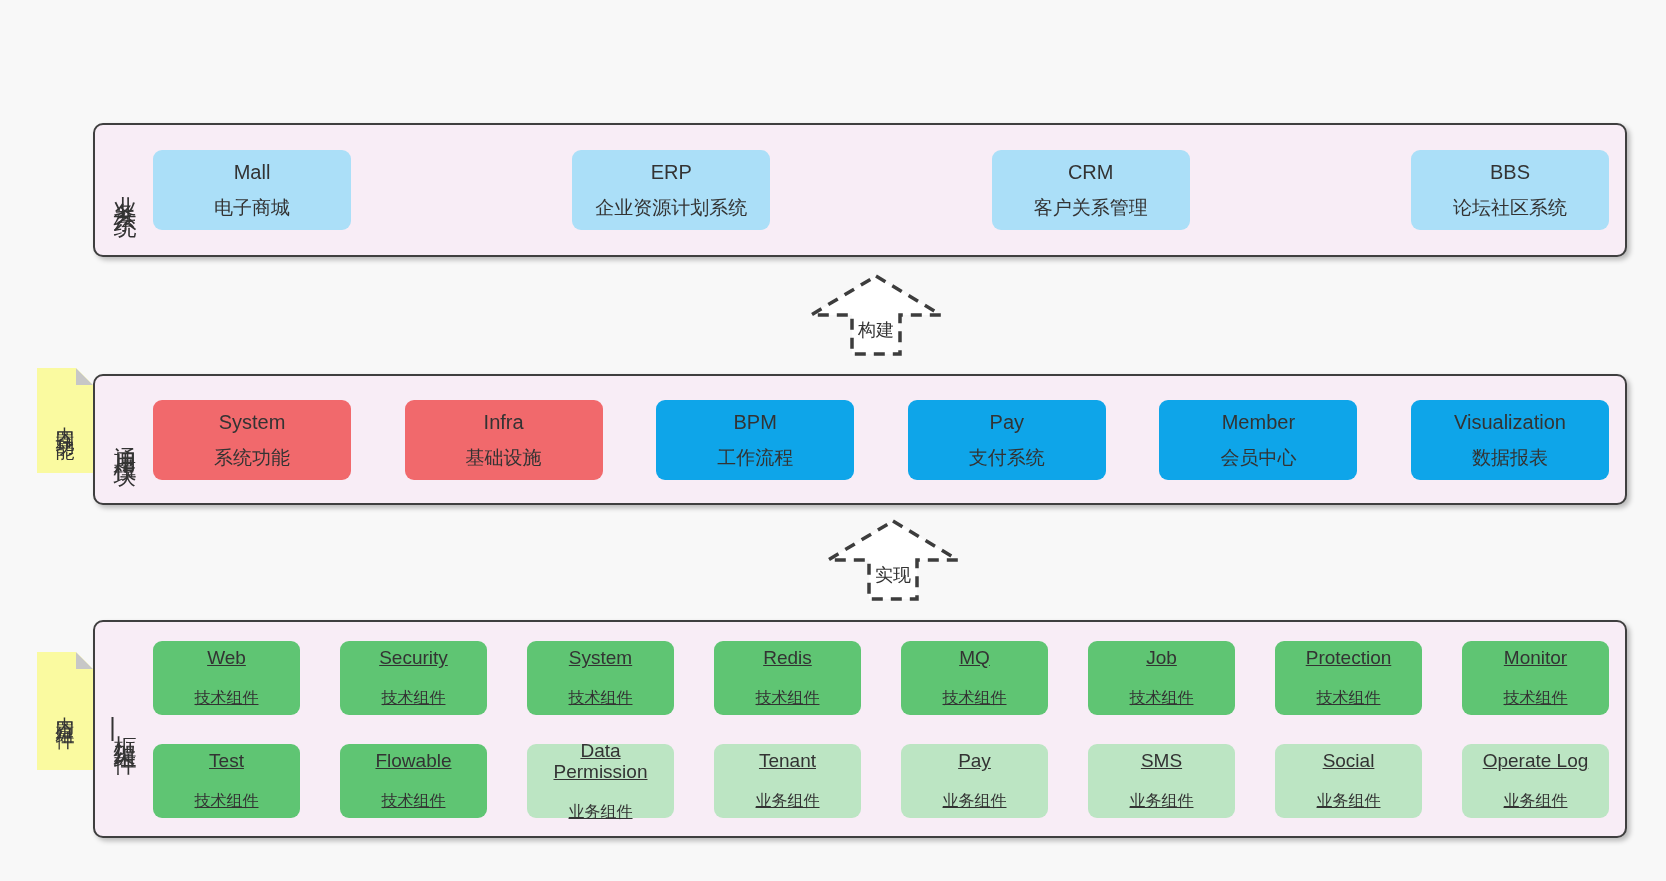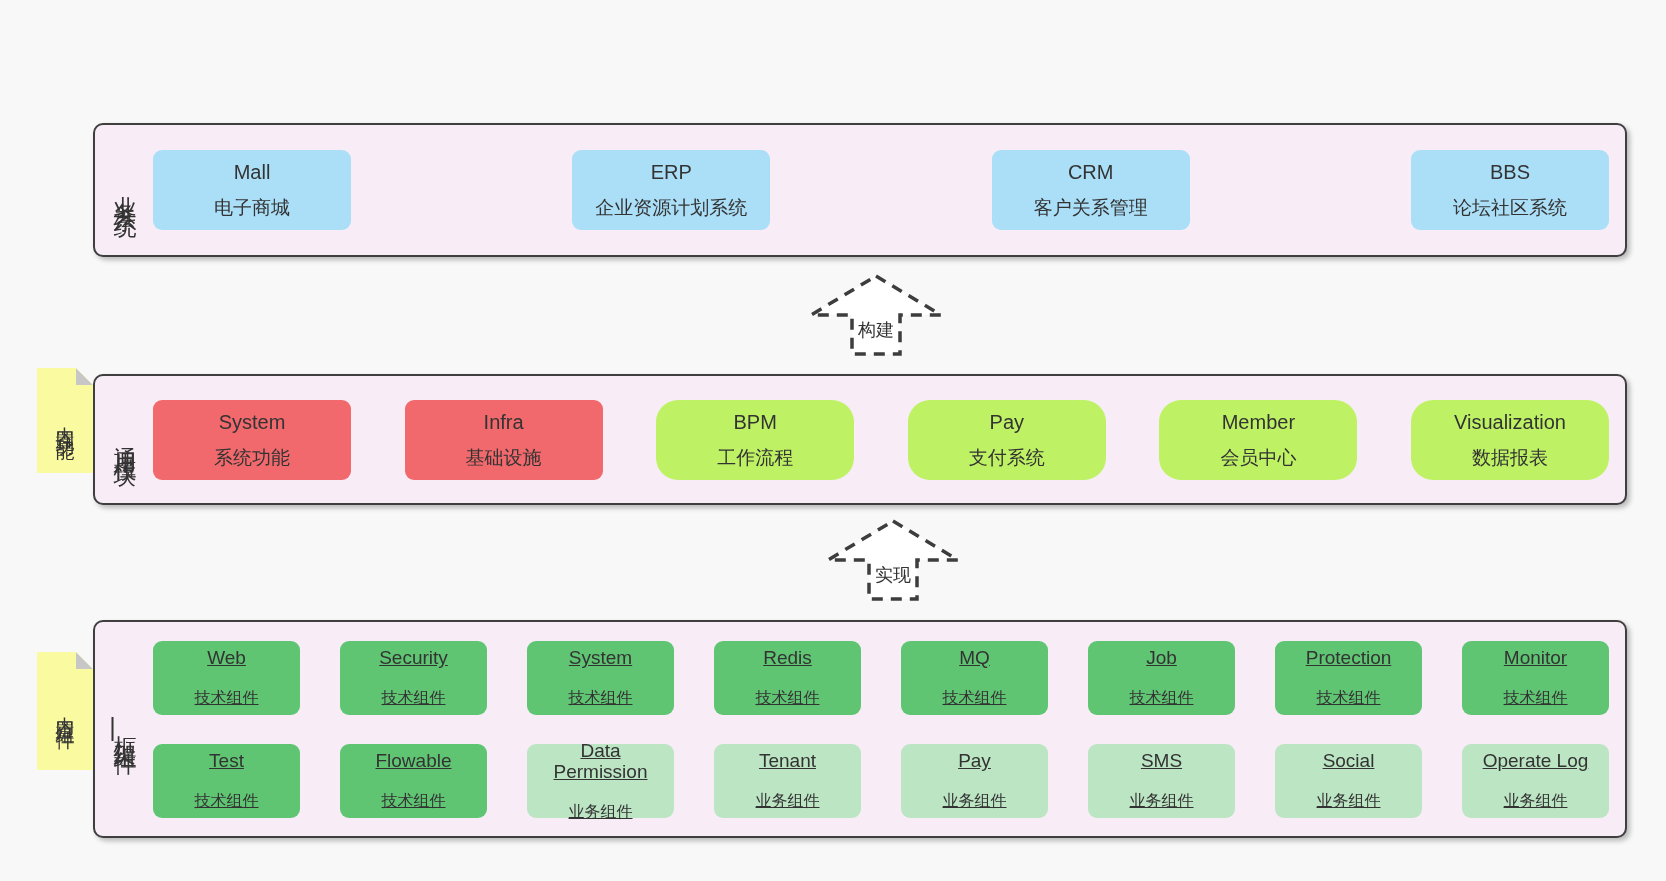--- a/index.html
+++ b/index.html
@@ -37,21 +37,21 @@
   }
   .box .t{font-size:20px;line-height:1.2;}
   .box .s{font-size:19px;line-height:1.2;margin-top:13px;}
   .cols6 .box{width:198px;height:80px;}
   .cols8 .box{width:147px;height:74px;}
   .cols8 .box .t{font-size:19px;line-height:1.15;}
   .cols8 .box .s{font-size:16px;margin-top:19px;}
 
   .blue{background:#abdff8;}
   .red{background:#f1696c;}
-  .pink{background:#bef264;border-radius:22px;}
+  .pink{background:#0ea5e9;}
   .green-dark{background:#5fc573;}
   .green-light{background:#bce5c3;}
 
   
   .arrow{position:absolute;width:136px;height:84px;}
   #arrow-build{left:808px;top:273px;}
   #arrow-implement{left:825px;top:518px;}
   .arrow text{font-size:18px;fill:#333;}
 
   

